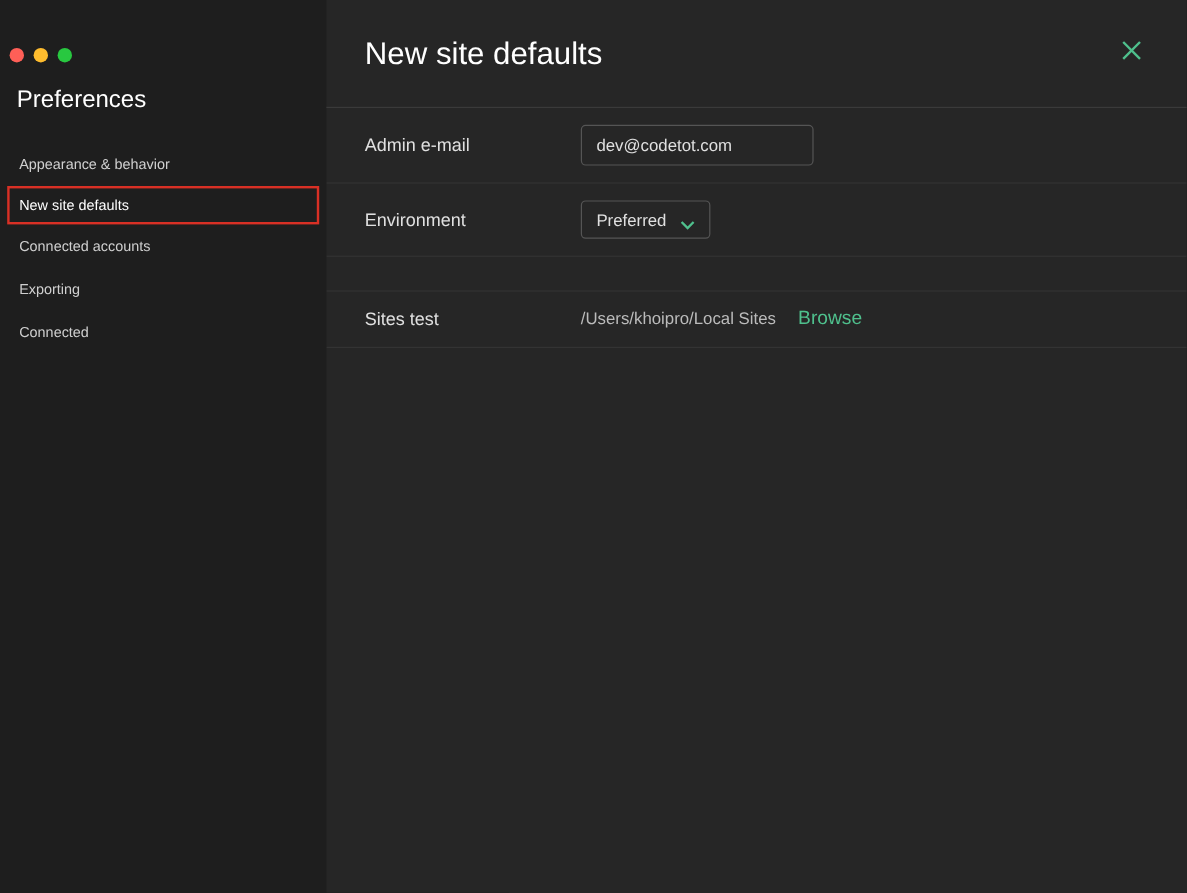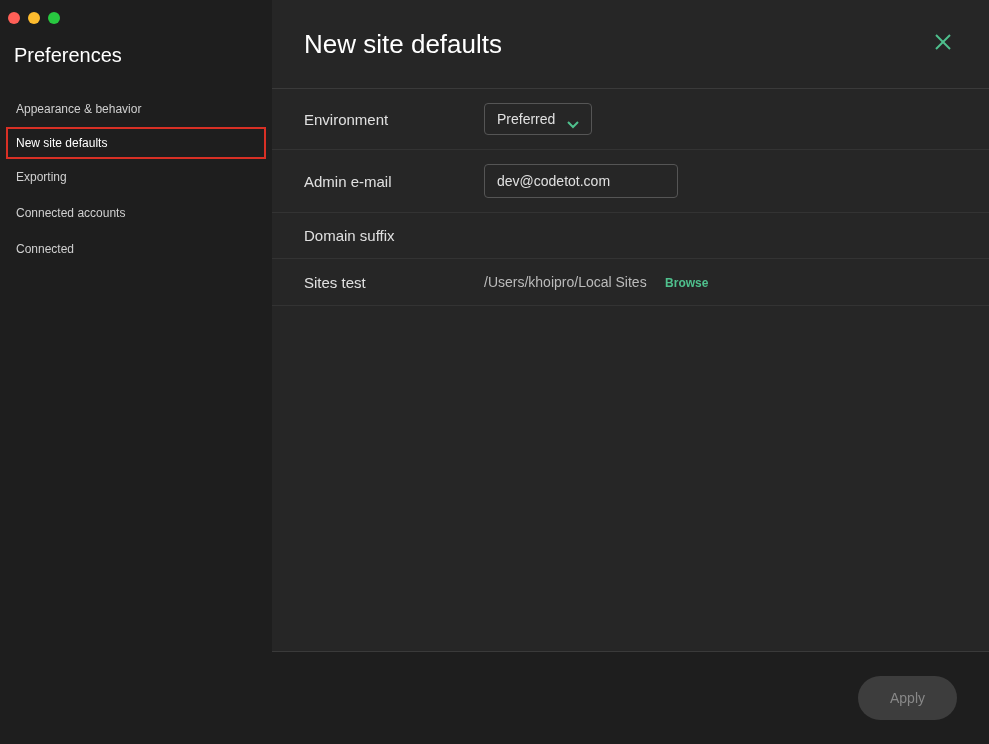--- a/index.html
+++ b/index.html
@@ -13,20 +13,21 @@
       background: #1e1e1e;
       font-family: -apple-system, BlinkMacSystemFont, "Segoe UI", sans-serif;
       color: #e0e0e0;
       display: flex;
       overflow: hidden;
     }
     .sidebar {
       width: 272px;
       background: #1e1e1e;
       padding: 10px 0;
+      margin-top: 28px;
     }
     .window-controls {
       display: flex;
       gap: 8px;
       padding: 2px 8px 16px 8px;
     }
     .window-dot {
       width: 12px;
       height: 12px;
       border-radius: 50%;
@@ -134,23 +135,23 @@
       width: 194px;
       outline: none;
     }
     .path-value {
       font-size: 14px;
       color: #bbbbbb;
       margin-right: 14px;
       margin-top: 12px;
     }
     .browse-link {
-      font-size: 12px;
+      font-size: 16px;
       color: #4fc08d;
-      font-weight: 700;
+      font-weight: 400;
       cursor: pointer;
     }
     .footer {
       padding: 24px 32px;
       display: flex;
       justify-content: flex-end;
       border-top: 1px solid #3a3a3a;
       background: #1e1e1e;
     }
     .apply-btn {
@@ -168,67 +169,63 @@
 
 <div class="sidebar">
   <div class="window-controls">
     <div class="window-dot dot-red"></div>
     <div class="window-dot dot-yellow"></div>
     <div class="window-dot dot-green"></div>
   </div>
   <div class="sidebar-title">Preferences</div>
   <div class="sidebar-item">Appearance &amp; behavior</div>
   <div class="sidebar-item active">New site defaults</div>
+  <div class="sidebar-item">Connected accounts</div>
   <div class="sidebar-item">Exporting</div>
-  <div class="sidebar-item">Connected accounts</div>
   <div class="sidebar-item">Connected</div>
 </div>
 
 <div class="main">
   <div class="main-header">
     <div class="main-title">New site defaults</div>
     <div class="close-btn">
       <svg viewBox="0 0 20 20">
         <line x1="3" y1="3" x2="17" y2="17"></line>
         <line x1="17" y1="3" x2="3" y2="17"></line>
       </svg>
     </div>
   </div>
 
   <div class="form-area">
+    <div class="form-row">
+      <div class="form-label">Admin e-mail</div>
+      <div class="form-control">
+        <input type="text" class="text-input" value="dev@codetot.com" style="">
+      </div>
+    </div>
+
     <div class="form-row">
       <div class="form-label">Environment</div>
       <div class="form-control">
         <div class="select-wrap">
           <span class="select-value">Preferred</span>
           <span class="chevron">
             <svg viewBox="0 0 12 8">
                 <polyline points="1,1 6,6 11,1"></polyline>
               </svg>
           </span>
         </div>
       </div>
     </div>
 
     <div class="form-row">
-      <div class="form-label">Admin e-mail</div>
-      <div class="form-control">
-        <input type="text" class="text-input" value="dev@codetot.com" style="">
-      </div>
-    </div>
-
-    <div class="form-row">
-      <div class="form-label">Domain suffix</div>
     </div>
 
     <div class="form-row">
       <div class="form-label">Sites test</div>
       <div class="form-control">
         <span class="path-value">/Users/khoipro/Local Sites</span>
         <span class="browse-link">Browse</span>
       </div>
     </div>
   </div>
 
-  <div class="footer">
-    <button class="apply-btn">Apply</button>
-  </div>
 </div>
 
 </body></html>

